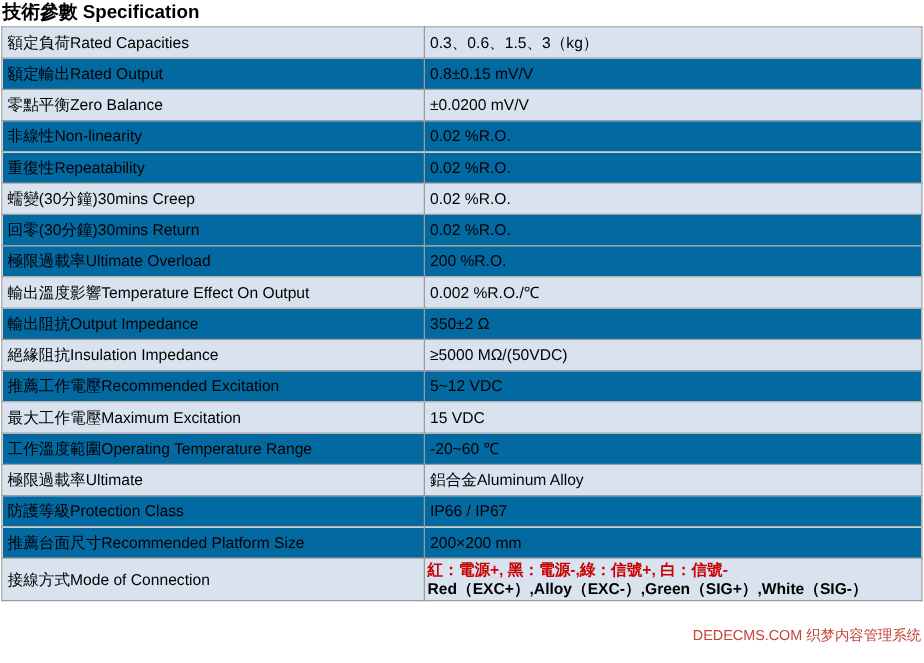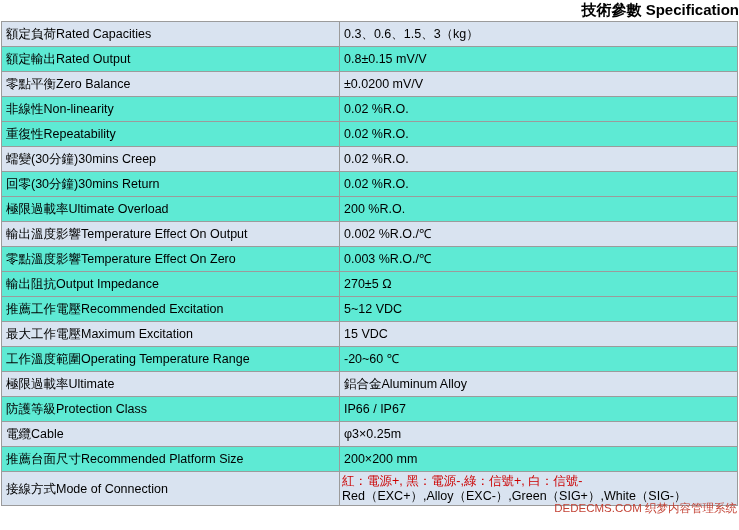--- a/index.html
+++ b/index.html
@@ -18,21 +18,20 @@
     overflow: hidden;
     background: #fff;
   }
   .title {
     font-size: 15px;
     font-weight: bold;
     color: #000;
     padding: 2px 0 3px 2px;
     line-height: 16px;
     white-space: nowrap;
-    text-align: right;
   }
   table.spec {
     border-collapse: collapse;
     width: 737px;
     margin-left: 1px;
     table-layout: fixed;
   }
   table.spec td {
     border: 1px solid #9b9b9b;
     height: 21px;
@@ -47,28 +46,28 @@
     text-align: left;
     white-space: nowrap;
     overflow: hidden;
   }
   td.value {
     text-align: left;
     white-space: nowrap;
     overflow: hidden;
   }
   tr.alt td { background: #d9e3f0; }
-  tr.plain td { background: #5eead4; }
+  tr.plain td { background: #0369a1; }
   td.value.last {
     height: 34px;
     line-height: 15px;
     white-space: normal;
     padding: 1px 2px;
   }
-  .conn-line { display: block; }
+  .conn-line { display: block; font-weight: bold; }
   .conn-red { color: #cc0000; }
   .watermark {
     position: absolute;
     right: 2px;
     bottom: 14px;
     font-size: 11.5px;
     color: #c0392b;
     font-family: "Liberation Sans", sans-serif;
     letter-spacing: 0px;
     opacity: 0.95;
@@ -115,50 +114,46 @@
       </tr>
       <tr class="plain">
         <td class="label">極限過載率Ultimate Overload</td>
         <td class="value">200 %R.O.</td>
       </tr>
       <tr class="alt">
         <td class="label">輸出溫度影響Temperature Effect On Output</td>
         <td class="value">0.002 %R.O./℃</td>
       </tr>
       <tr class="plain">
-        <td class="label">零點溫度影響Temperature Effect On Zero</td>
-        <td class="value">0.003 %R.O./℃</td>
+        <td class="label">輸出阻抗Output Impedance</td>
+        <td class="value">350±2 Ω</td>
       </tr>
-      <tr class="plain">
-        <td class="label">輸出阻抗Output Impedance</td>
-        <td class="value">270±5 Ω</td>
+      <tr class="alt">
+        <td class="label">絕緣阻抗Insulation Impedance</td>
+        <td class="value">≥5000 MΩ/(50VDC)</td>
       </tr>
       <tr class="plain">
         <td class="label">推薦工作電壓Recommended Excitation</td>
         <td class="value">5~12 VDC</td>
       </tr>
       <tr class="alt">
         <td class="label">最大工作電壓Maximum Excitation</td>
         <td class="value">15 VDC</td>
       </tr>
       <tr class="plain">
         <td class="label">工作溫度範圍Operating Temperature Range</td>
         <td class="value">-20~60 ℃</td>
       </tr>
       <tr class="alt">
         <td class="label">極限過載率Ultimate</td>
         <td class="value">鋁合金Aluminum Alloy</td>
       </tr>
       <tr class="plain">
         <td class="label">防護等級Protection Class</td>
         <td class="value">IP66 / IP67</td>
-      </tr>
-      <tr class="alt">
-        <td class="label">電纜Cable</td>
-        <td class="value">φ3×0.25m</td>
       </tr>
       <tr class="plain">
         <td class="label">推薦台面尺寸Recommended Platform Size</td>
         <td class="value">200×200 mm</td>
       </tr>
 
       <tr class="alt">
         <td class="label">接線方式Mode of Connection</td>
         <td class="value last">
           <span class="conn-line conn-red">紅：電源+, 黑：電源-,綠：信號+, 白：信號-</span>

